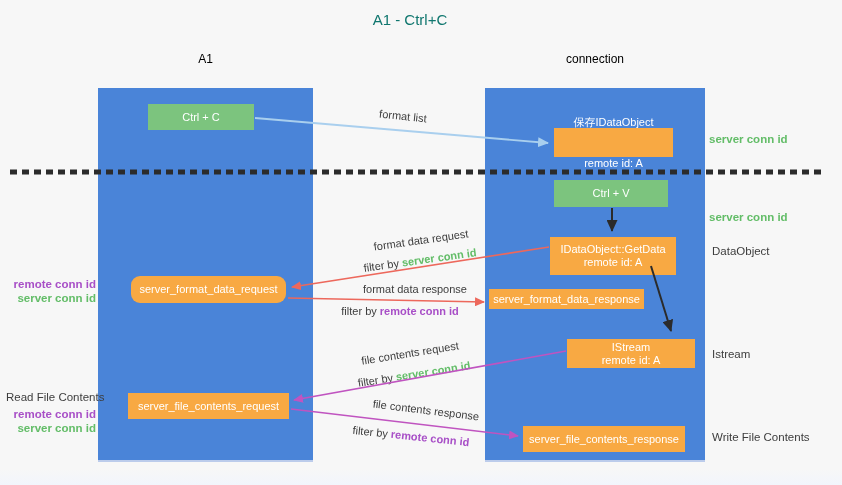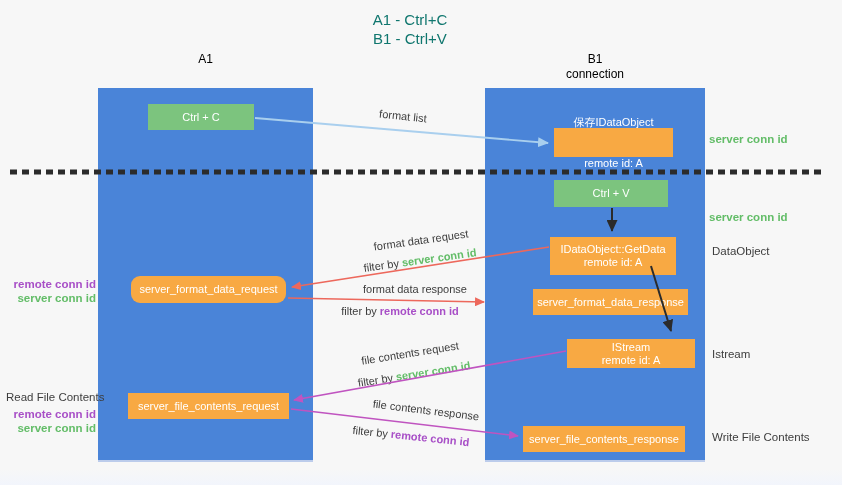--- a/index.html
+++ b/index.html
@@ -58,28 +58,26 @@
   svg.arrows{position:absolute;left:0;top:0;z-index:5;pointer-events:none;}
   .z-box{z-index:4;}
 </style>
 </head>
 <body>
 
 <div id="canvas">
 
   <div class="title">
     <div>A1 - Ctrl+C</div>
-    <div>B1 - Ctrl+V</div>
   </div>
 
   <div class="hdr hdr-left">
     <div>A1</div>
   </div>
   <div class="hdr hdr-right">
-    <div>B1</div>
     <div>connection</div>
   </div>
 
   <div class="lane lane-left"></div>
   <div class="lane lane-right"></div>
 
   <div class="box box-green z-box" style="left:148px;top:104px;width:106px;height:26px;">
     <div>Ctrl + C</div>
   </div>
 
@@ -94,21 +92,21 @@
 
   <div class="box box-orange z-box" style="left:550px;top:237px;width:126px;height:38px;">
     <div>IDataObject::GetData</div>
     <div>remote id: A</div>
   </div>
 
   <div class="box box-orange z-box" style="left:131px;top:276px;width:155px;height:27px;border-radius:9px;">
     <div>server_format_data_request</div>
   </div>
 
-  <div class="box box-orange z-box" style="left:489px;top:289px;width:155px;height:26px;margin-left:44px;">
+  <div class="box box-orange z-box" style="left:489px;top:289px;width:155px;height:20px;">
     <div>server_format_data_response</div>
   </div>
 
   <div class="box box-orange z-box" style="left:567px;top:339px;width:128px;height:29px;">
     <div>IStream</div>
     <div>remote id: A</div>
   </div>
 
   <div class="box box-orange z-box" style="left:523px;top:426px;width:162px;height:26px;">
     <div>server_file_contents_response</div>

